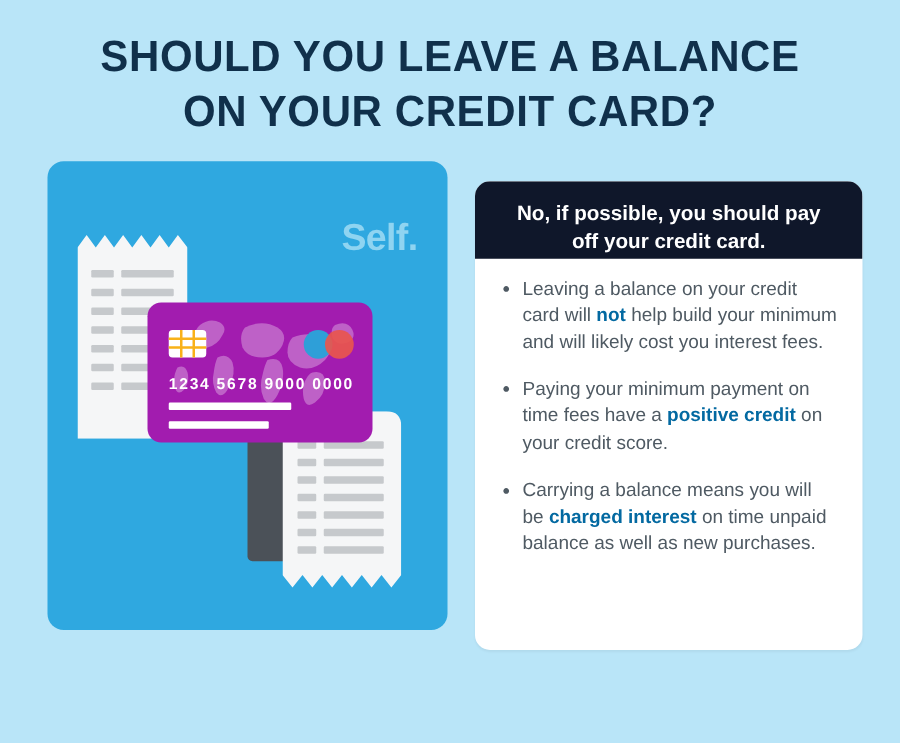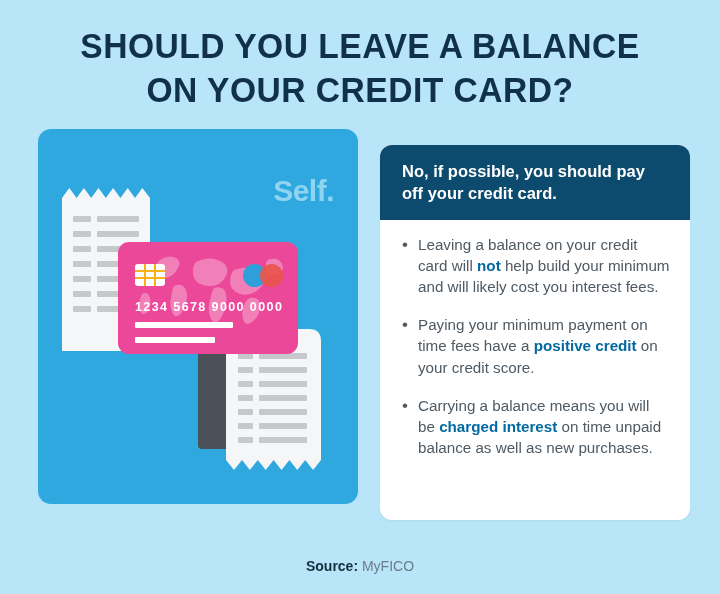--- a/index.html
+++ b/index.html
@@ -48,21 +48,21 @@
     position:absolute; left:160px; top:195px;
     width:56px; height:125px;
     background:#4b5158;
     border-radius:28px 28px 4px 4px;
   }
 
   
   .cc {
     position:absolute; left:80px; top:113px;
     width:180px; height:112px;
-    background:#ec4899;
+    background:#a21caf;
     border-radius:11px;
     overflow:hidden;
   }
   .cc .map {
     position:absolute; left:0; top:0; width:100%; height:100%;
     opacity:.30;
   }
   .chip {
     position:absolute; left:17px; top:22px;
     width:30px; height:22px;
@@ -88,26 +88,27 @@
   
   .content-card {
     position:absolute; left:380px; top:145px;
     width:310px; height:375px;
     border-radius:12px;
     background:#ffffff;
     overflow:hidden;
     box-shadow:0 1px 2px rgba(0,0,0,.05);
   }
   .cc-head {
-    background:#0c4a6e;
+    background:#0f172a;
     color:#ffffff;
-    padding:16px 22px 15px 22px;
+    padding:16px 22px 2px 22px;
     font-weight:bold;
     font-size:16.5px;
     line-height:1.33;
+    text-align:center;
   }
   .bullets { padding:14px 20px 0 22px; }
   .bullet {
     display:flex;
     margin-bottom:17px;
     color:#4f5a63;
     font-size:15.2px;
     line-height:1.39;
   }
   .bullet .dot {
@@ -237,18 +238,14 @@
       </div>
 
       <div class="bullet">
         <div class="dot">•</div>
         <div class="txt"><span>Carrying a balance means you will be </span><b>charged interest</b><span> on time unpaid balance as well as new purchases.</span></div>
       </div>
 
     </div>
   </div>
 
-  <div class="footer">
-    <b>Source:</b>
-    <span>MyFICO</span>
-  </div>
 
 </div>
 
 </body></html>

